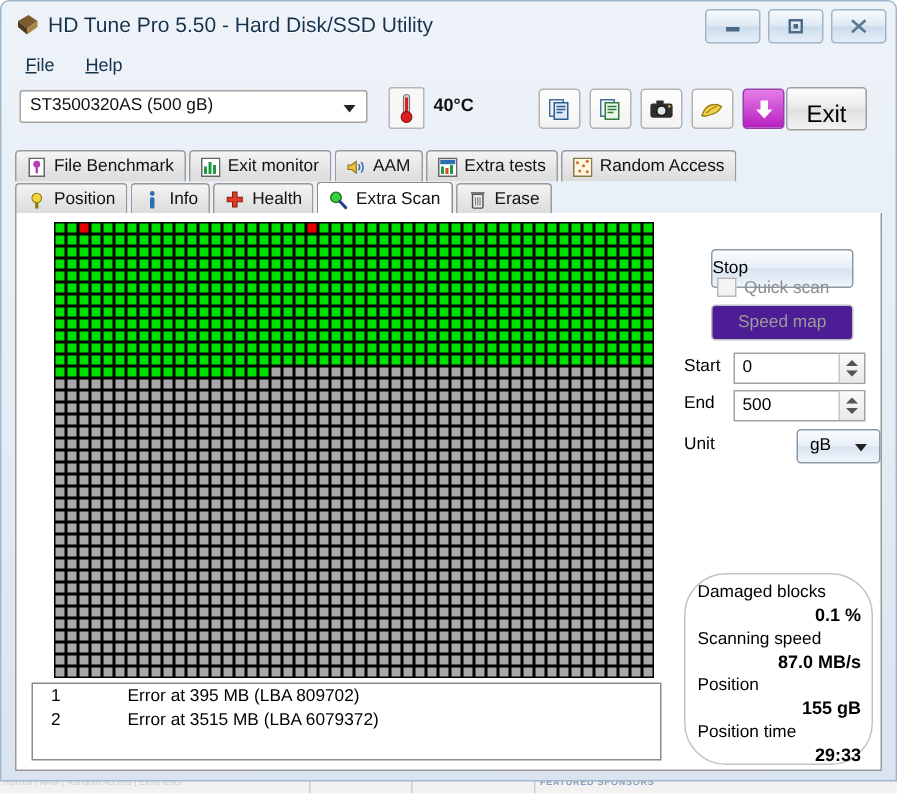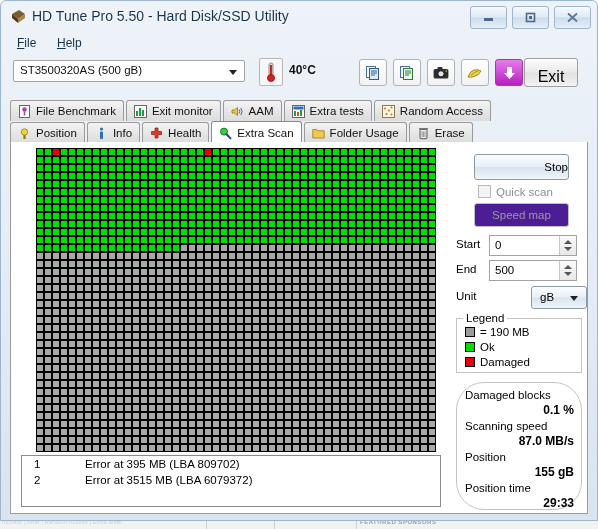--- a/index.html
+++ b/index.html
@@ -89,24 +89,24 @@
 
   
   .errlist{position:absolute;left:10px;top:313px;width:420px;height:52px;
            border:1px solid #8c8c8c;background:#ffffff;box-sizing:border-box;}
   .errrow{position:relative;height:16px;line-height:16px;font-size:11.5px;}
   .errrow .n{position:absolute;left:12px;}
   .errrow .t{position:absolute;left:63px;}
 
   
   .side{position:absolute;left:440px;top:0px;width:138px;height:370px;}
-  .stopbtn{position:absolute;left:23px;top:12px;width:93px;height:24px;
+  .stopbtn{position:absolute;left:23px;top:24px;width:93px;height:24px;
            border:1px solid #8d9aa5;border-radius:3px;
            background:linear-gradient(180deg,#fbfdff 0%,#e6eef6 48%,#d7e3ef 52%,#eef4fa 100%);
-           display:flex;align-items:center;justify-content:flex-end;font-size:11.5px;}
+           display:flex;align-items:center;justify-content:flex-start;font-size:11.5px;}
   .qscan{position:absolute;left:27px;top:43px;display:flex;align-items:center;gap:5px;
          font-size:11.5px;color:#8d8d8d;}
   .qscan .box{width:13px;height:13px;border:1px solid #b9b9b9;background:#f4f4f4;box-sizing:border-box;}
   .speedmap{position:absolute;left:23px;top:61px;width:93px;height:22px;
             border:1px solid #c0c0c0;border-radius:3px;background:#4c1d95;
             display:flex;align-items:center;justify-content:center;font-size:11.5px;color:#9b9b9b;}
 
   .fieldrow{position:absolute;left:5px;height:21px;}
   .fieldrow .lbl{position:absolute;left:0;top:3px;font-size:11.5px;}
   .spin{position:absolute;left:33px;top:0;width:88px;height:21px;background:#fff;
@@ -351,28 +351,20 @@
         <div class="tab active">
           <span class="ti">
             <svg width="13" height="13" viewBox="0 0 13 13">
                 <circle cx="5" cy="4.6" r="3.5" fill="#2fd23a" stroke="#1a6b20" stroke-width="0.9"></circle>
                 <path d="M7.6 7.3 L11.5 11.4" stroke="#2a3f8a" stroke-width="2" stroke-linecap="round"></path>
               </svg>
           </span>
           <span>Extra Scan</span>
         </div>
 
-        <div class="tab">
-          <span class="ti">
-            <svg width="13" height="13" viewBox="0 0 13 13">
-                <path d="M0.8 2.5h4l1 1.3h6.4v7.2H0.8z" fill="#f2c94c" stroke="#9c7c12" stroke-width="0.8"></path>
-              </svg>
-          </span>
-          <span>Folder Usage</span>
-        </div>
 
         <div class="tab">
           <span class="ti">
             <svg width="13" height="13" viewBox="0 0 13 13">
                 <rect x="3" y="2.5" width="7" height="9.2" rx="0.8" fill="#e8e8e8" stroke="#4a4a4a" stroke-width="0.9"></rect>
                 <rect x="2" y="1" width="9" height="1.6" fill="#777"></rect>
                 <path d="M5 4.5v5.5M6.5 4.5v5.5M8 4.5v5.5" stroke="#7a7a7a" stroke-width="0.7"></path>
               </svg>
           </span>
           <span>Erase</span>
@@ -2337,35 +2329,20 @@
         </div>
 
         <div class="unitrow">
           <span class="lbl">Unit</span>
           <div class="unitsel">
             <span class="uv">gB</span>
             <span class="arrow"></span>
           </div>
         </div>
 
-        <div class="group legend">
-          <span class="gl">Legend</span>
-          <div class="legrow" style="top:7px;">
-            <span class="sw gray"></span>
-            <span>= 190 MB</span>
-          </div>
-          <div class="legrow" style="top:22px;">
-            <span class="sw green"></span>
-            <span>Ok</span>
-          </div>
-          <div class="legrow" style="top:37px;">
-            <span class="sw red"></span>
-            <span>Damaged</span>
-          </div>
-        </div>
 
         <div class="group stats">
           <div class="stat" style="top:6px;">
             <span class="sl">Damaged blocks</span>
             <span class="svl">0.1 %</span>
           </div>
           <div class="stat" style="top:37px;">
             <span class="sl">Scanning speed</span>
             <span class="svl">87.0 MB/s</span>
           </div>

